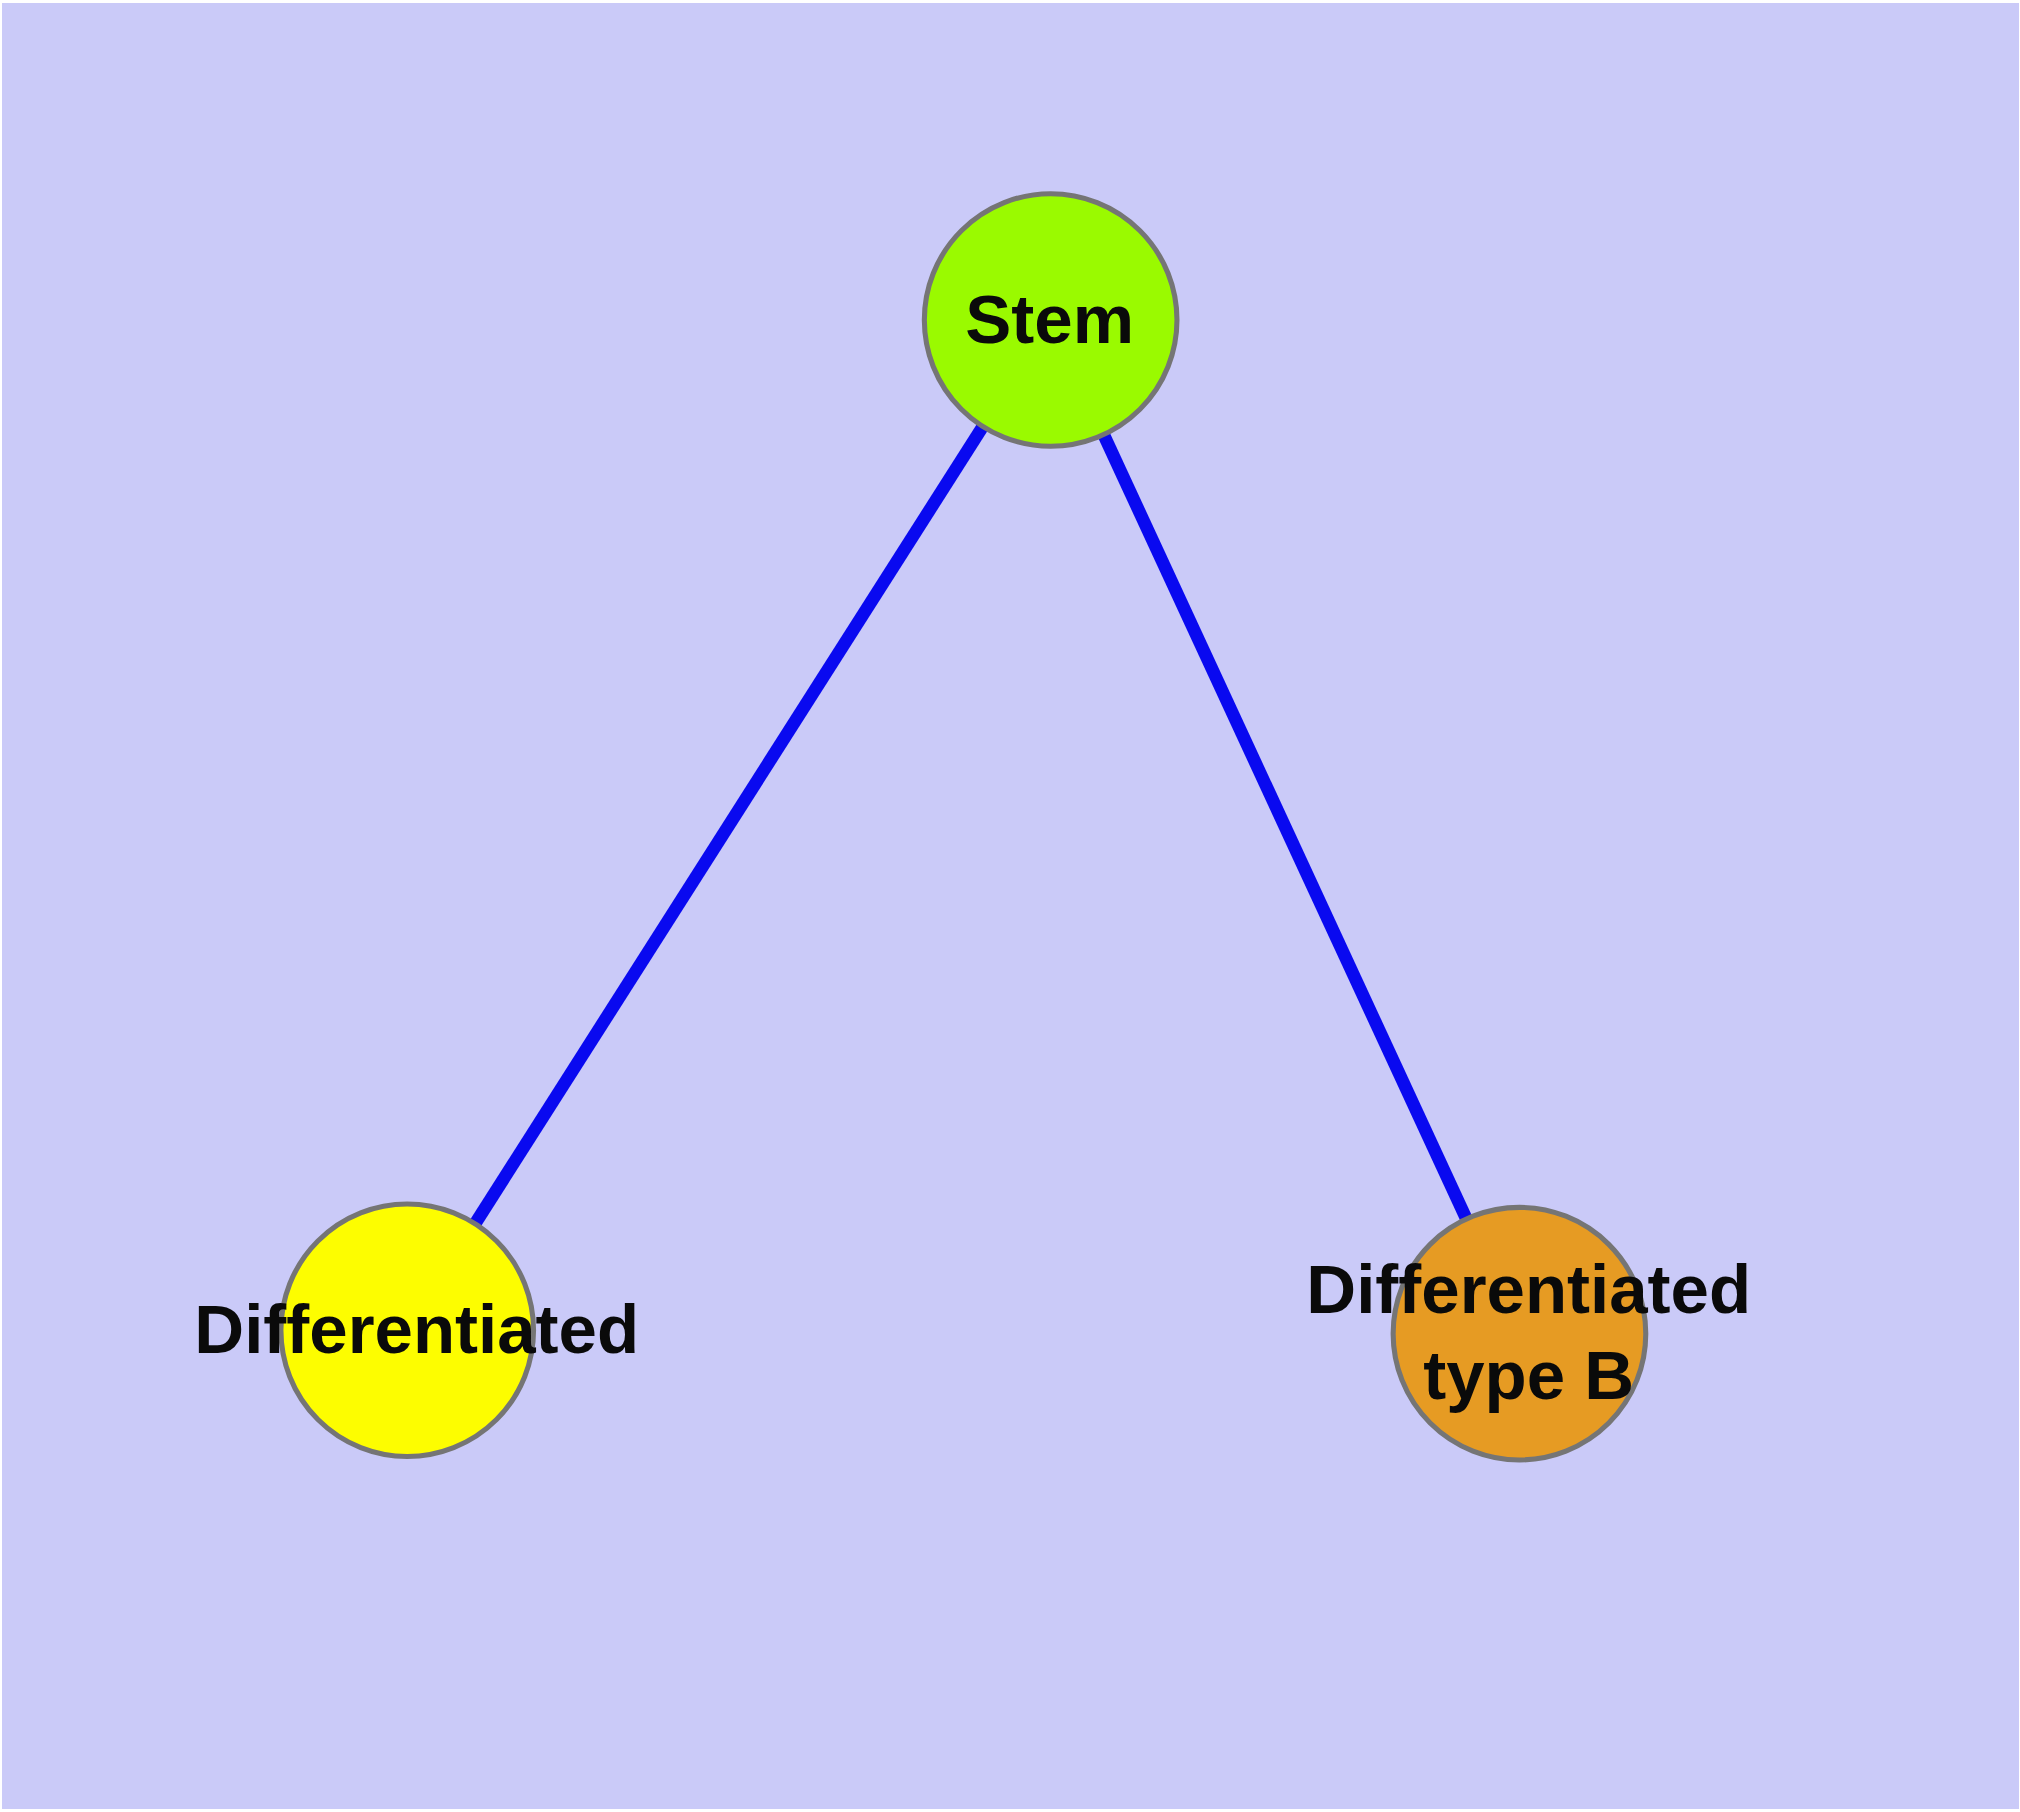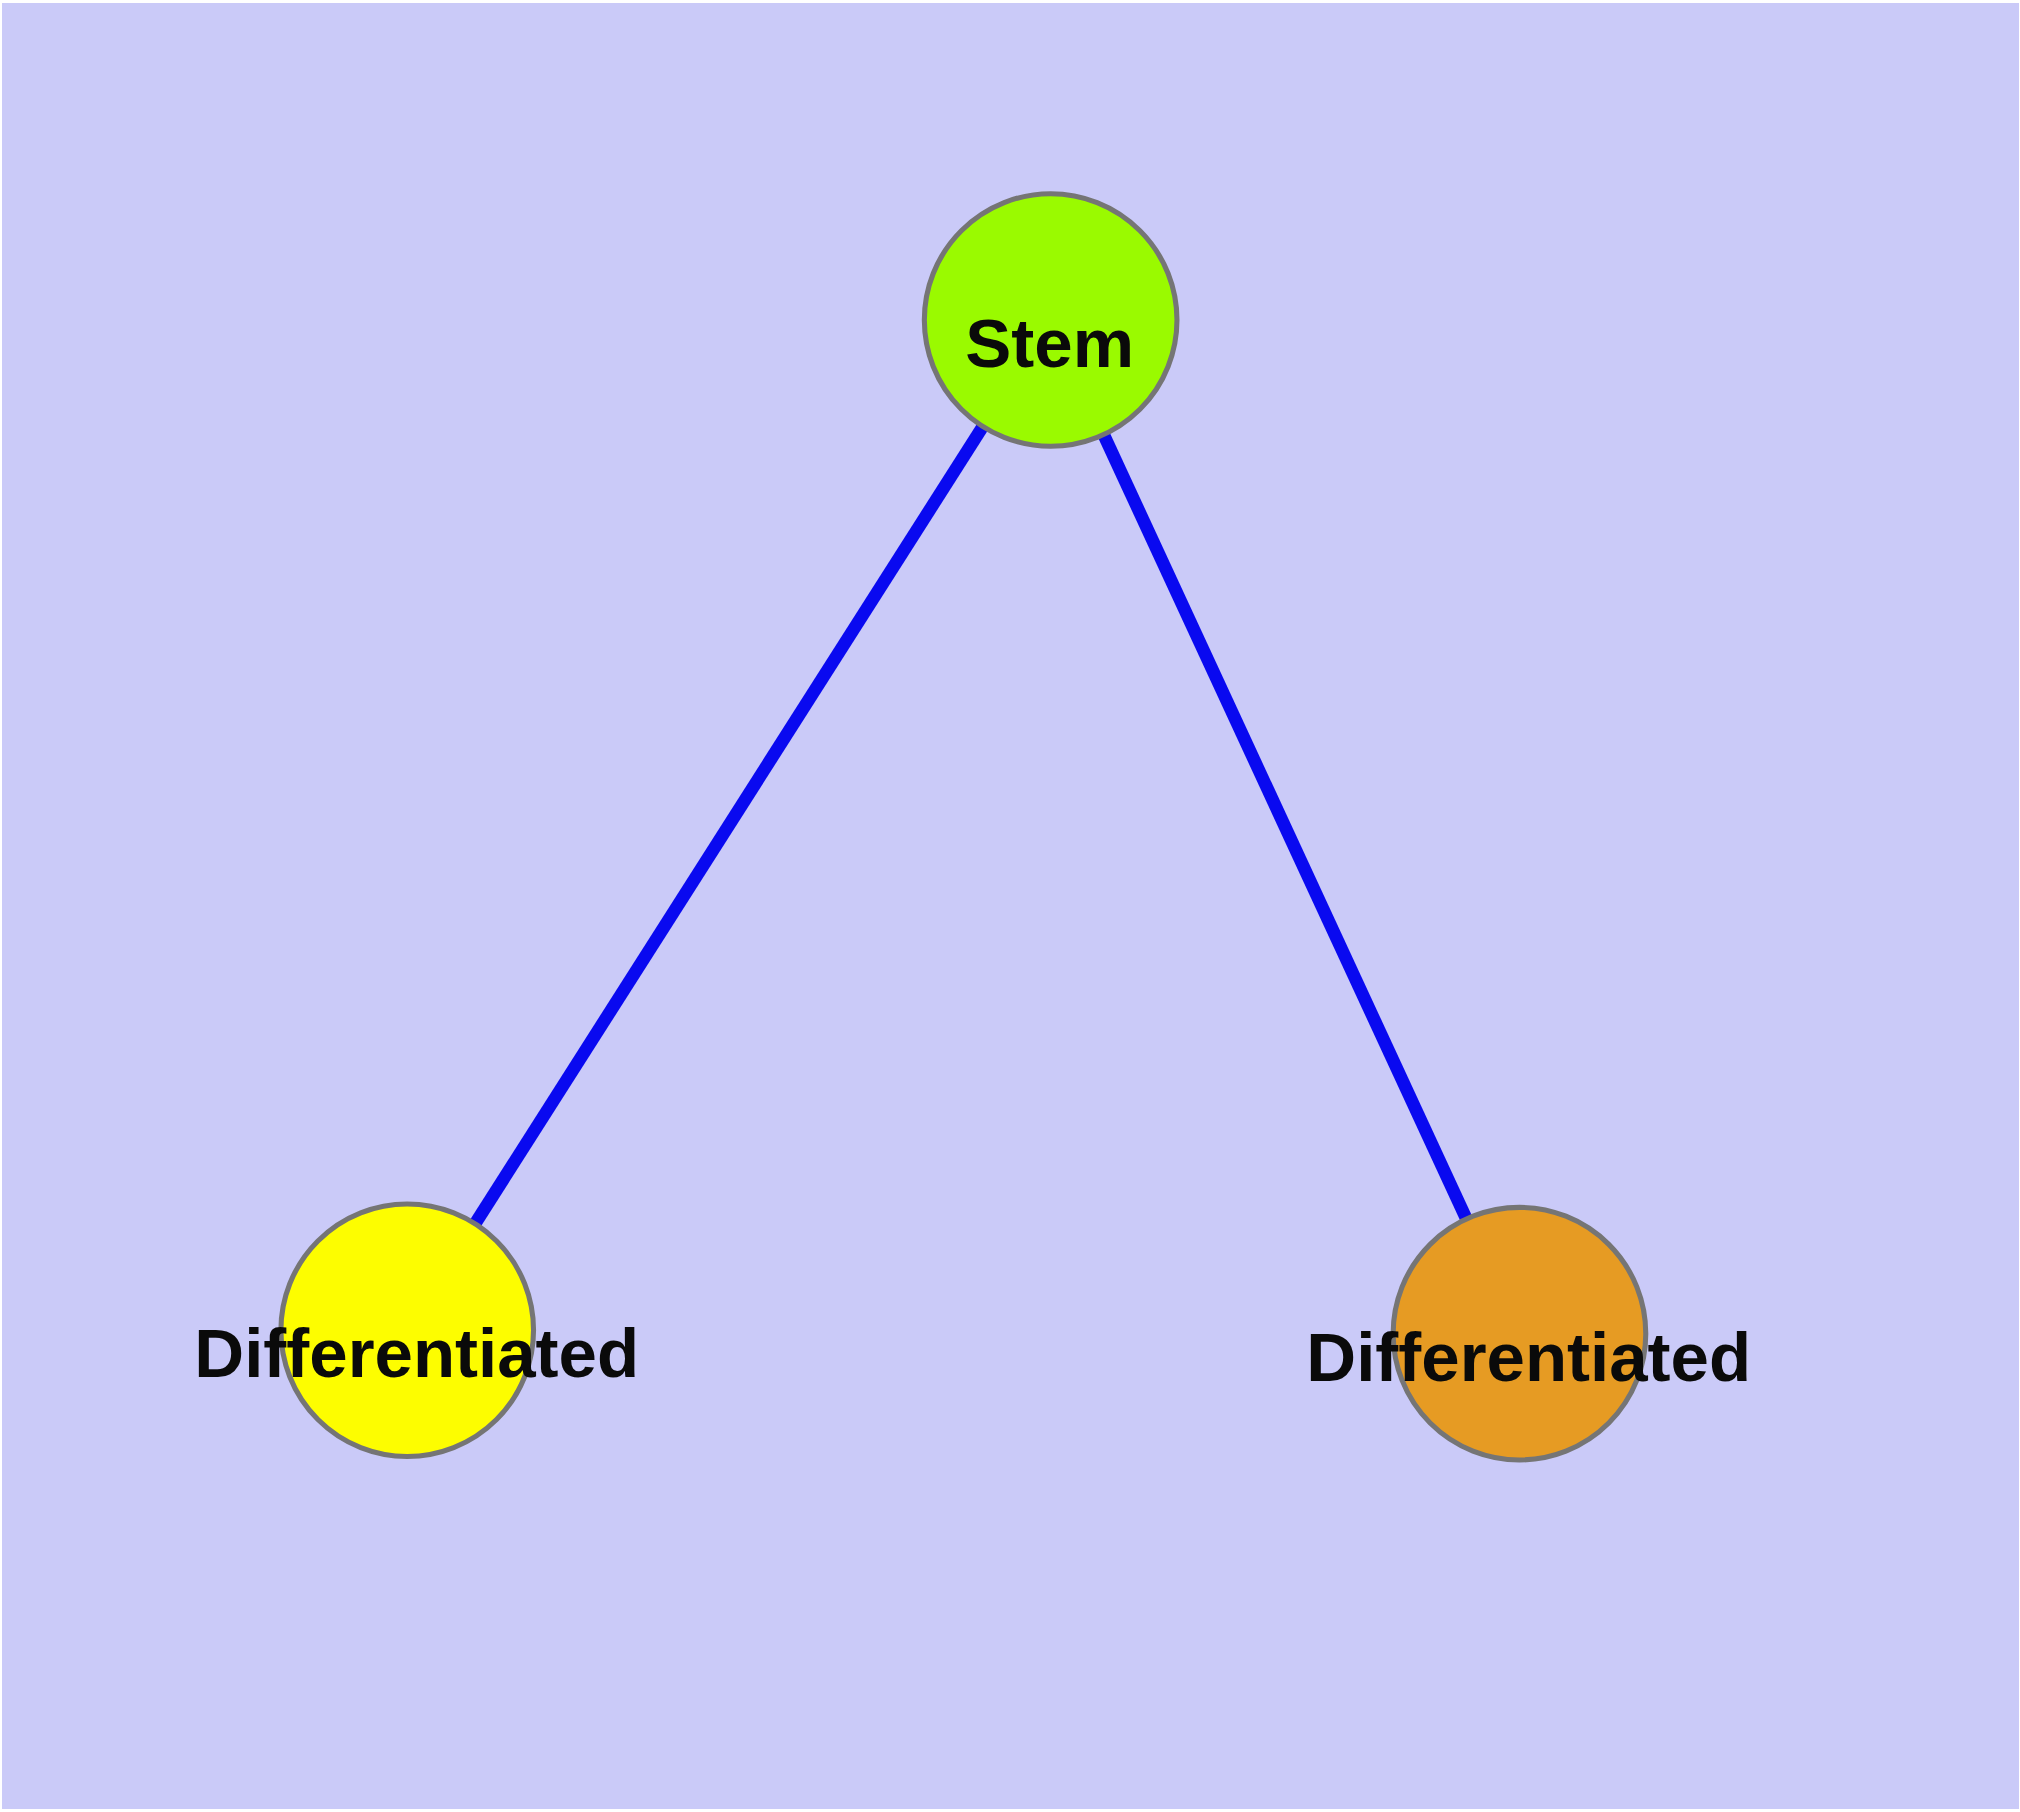--- a/index.html
+++ b/index.html
@@ -40,21 +40,20 @@
   .node-label {
     position: absolute;
     transform: translate(-50%, -50%);
     text-align: center;
     color: #0a0a0a;
     font-size: 69px;
     font-weight: 700;
     line-height: 1.26;
     white-space: nowrap;
     pointer-events: none;
-    margin-top: 24px;
   }
   .node-label .line {
     display: block;
   }
 </style>
 </head>
 <body>
 
 <div class="stage">
   <div class="canvas" style="background: rgb(202, 202, 248);">
@@ -74,17 +73,18 @@
     <div class="node-label" style="left:1048px; top:317px;">
       <span class="line">Stem</span>
     </div>
 
     <div class="node-label" style="left:415px; top:1327px;">
       <span class="line">Differentiated</span>
     </div>
 
     <div class="node-label" style="left:1527px; top:1331px;">
       <span class="line">Differentiated</span>
+      <span class="line">type B</span>
     </div>
 
   </div>
 </div>
 
 
 </body></html>

